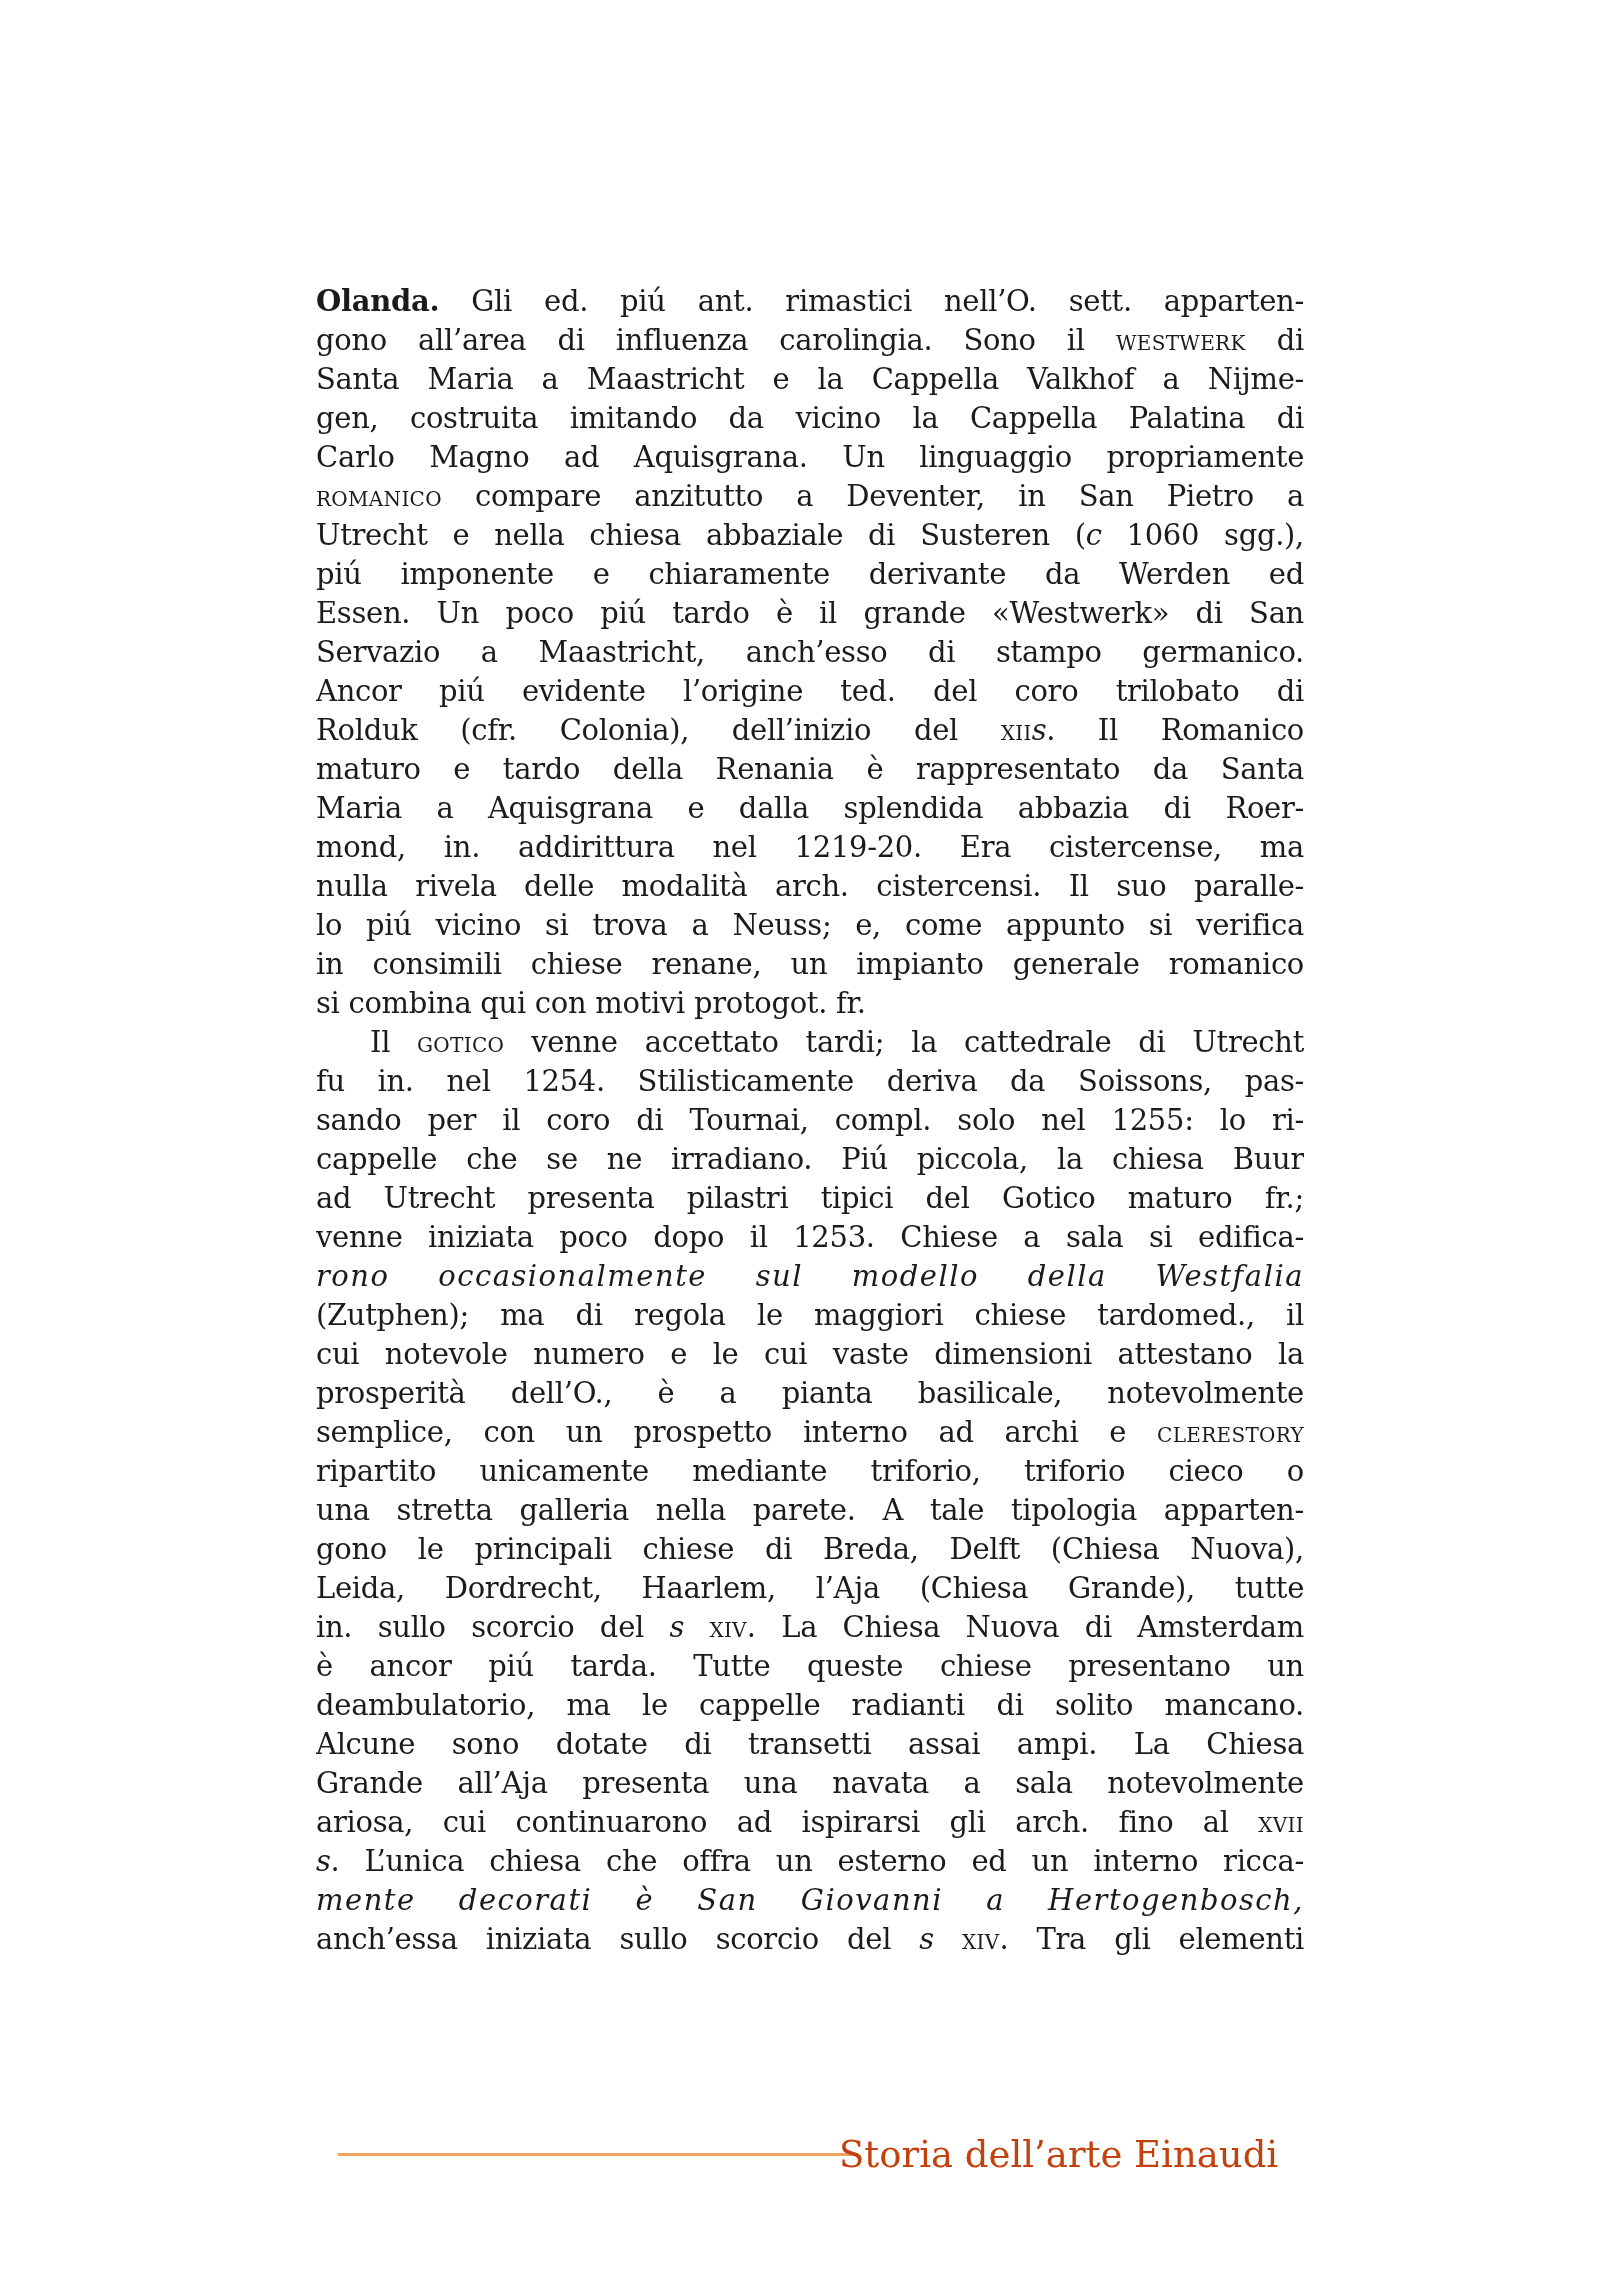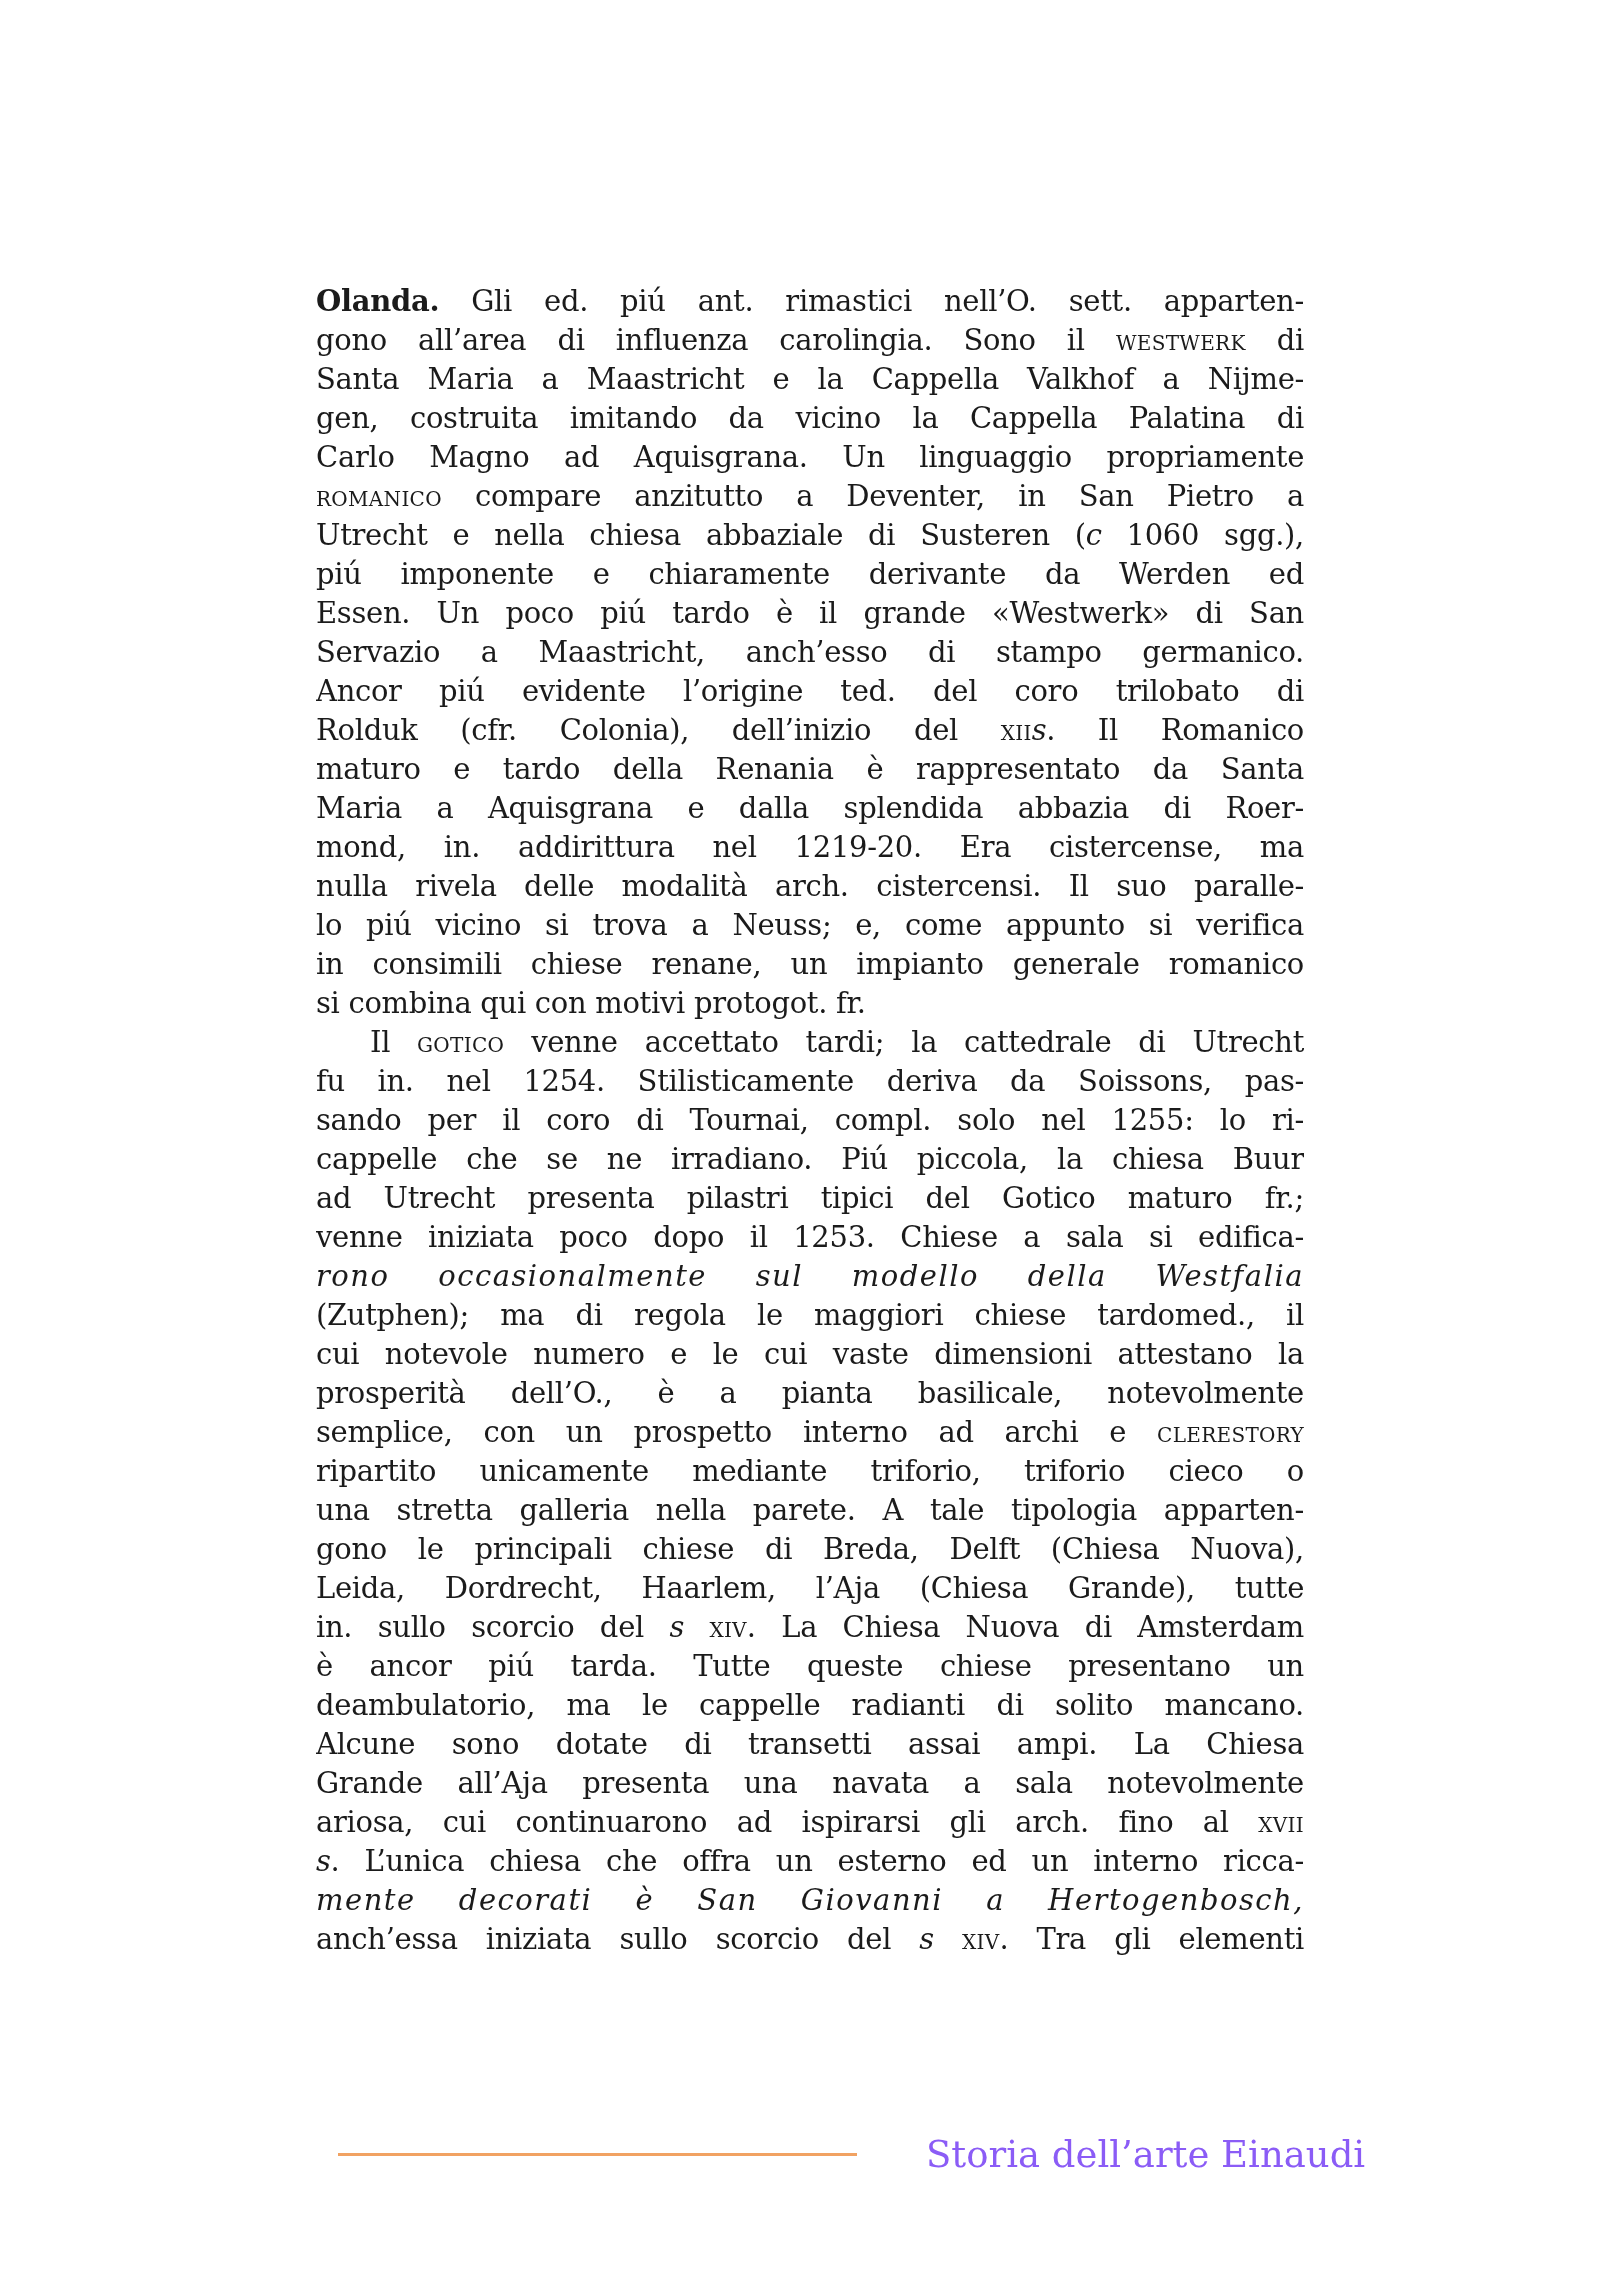--- a/index.html
+++ b/index.html
@@ -32,24 +32,24 @@
   .i{font-style:italic;}
   .sc{font-variant:small-caps;letter-spacing:0.3px;margin-top:36px;}
   .footer-rule{
     position:absolute;
     left:338px;top:2153px;
     width:519px;height:2.9px;
     background:#f1a262;
   }
   .footer-imprint{
     position:absolute;
-    left:926px;top:2133px;
+    left:839px;top:2133px;
     font-size:37px;
     letter-spacing:0px;
-    color:#8b5cf6;
+    color:#c2410c;
     white-space:nowrap;
     text-align:right;
   }
 </style>
 </head>
 <body>
 
 <div class="page">
   <div class="text-column" id="text-column">
       <div class="line"><span class="b">Olanda.</span><span> Gli ed. piú ant. rimastici nell’O. sett. apparten-</span></div>

